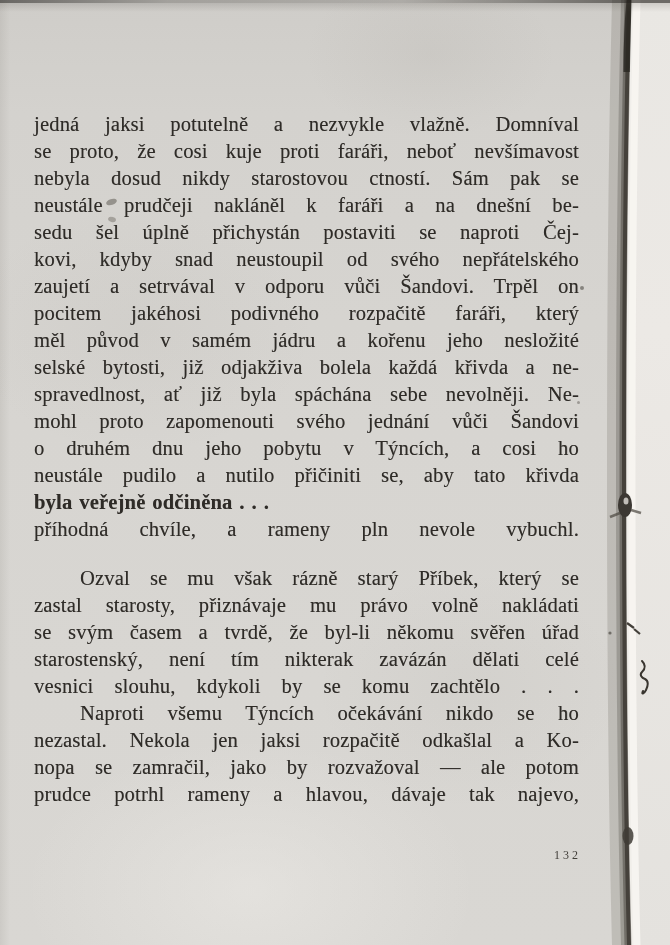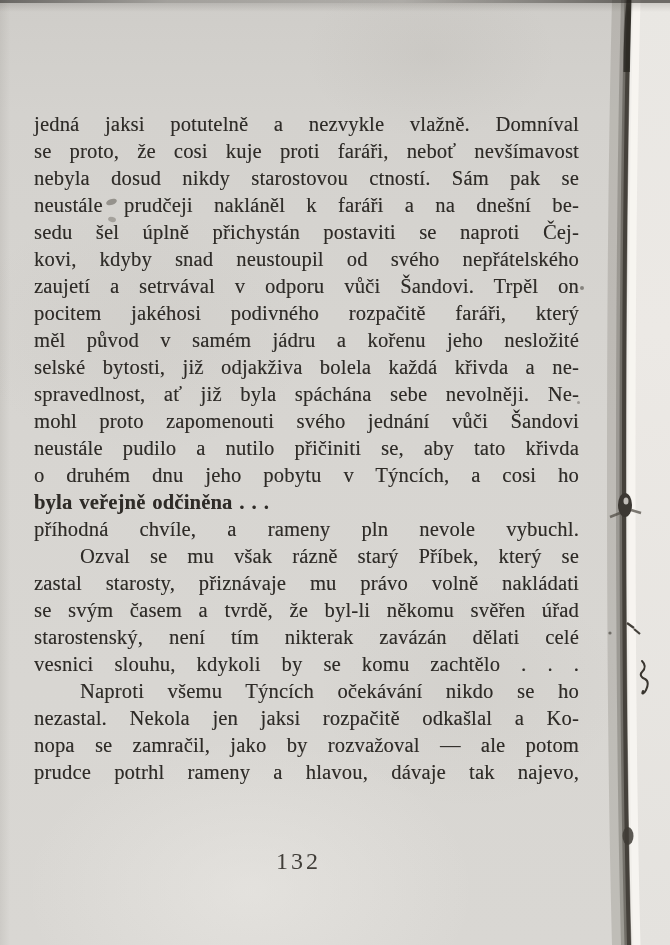--- a/index.html
+++ b/index.html
@@ -32,22 +32,22 @@
     color: #2e2b27; font-size: 20.5px; line-height: 27px;
     letter-spacing: 0.2px; word-spacing: 1.5px;
   }
   .line {
     height: 27px; overflow: visible;
     text-align: justify; text-align-last: justify; -moz-text-align-last: justify;
     text-shadow: 0.3px 0.3px 0.6px rgba(46,43,39,0.40);
   }
   .line.left { text-align: right; text-align-last: left; font-weight: bold; -moz-text-align-last: left; }
   .page-number {
-    position: absolute; left: 26px; top: 848px; width: 545px; z-index: 2;
-    text-align: center; font-size: 24px; color: #413e39; letter-spacing: 3px;
+    position: absolute; left: 36px; top: 848px; width: 545px; z-index: 2;
+    text-align: right; font-size: 12px; color: #413e39; letter-spacing: 3px;
     font-variant-numeric: oldstyle-nums;
   }
   .gutter { position: absolute; left: 583px; top: 0; z-index: 3; }
   .speck { position: absolute; display: block; border-radius: 50%; z-index: 2; }
   .s1 { left: 106px; top: 199px; width: 11px; height: 6px; background: rgba(86,82,74,0.50); transform: rotate(-18deg); }
   .s2 { left: 108px; top: 217px; width: 8px; height: 5px; background: rgba(86,82,74,0.38); transform: rotate(14deg); }
   .s3 { left: 580px; top: 286px; width: 4px; height: 4px; background: rgba(70,66,60,0.55); }
   .s4 { left: 577px; top: 401px; width: 3px; height: 3px; background: rgba(70,66,60,0.40); }
 </style>
 </head>
@@ -63,25 +63,25 @@
       <div class="line">nebyla dosud nikdy starostovou ctností. Sám pak se</div>
       <div class="line">neustále prudčeji nakláněl k faráři a na dnešní be-</div>
       <div class="line">sedu šel úplně přichystán postaviti se naproti Čej-</div>
       <div class="line">kovi, kdyby snad neustoupil od svého nepřátelského</div>
       <div class="line">zaujetí a setrvával v odporu vůči Šandovi. Trpěl on</div>
       <div class="line">pocitem jakéhosi podivného rozpačitě faráři, který</div>
       <div class="line">měl původ v samém jádru a kořenu jeho nesložité</div>
       <div class="line">selské bytosti, již odjakživa bolela každá křivda a ne-</div>
       <div class="line">spravedlnost, ať již byla spáchána sebe nevolněji. Ne-</div>
       <div class="line">mohl proto zapomenouti svého jednání vůči Šandovi</div>
+      <div class="line">o druhém dnu jeho pobytu v Týncích, a cosi ho</div>
       <div class="line">neustále pudilo a nutilo přičiniti se, aby tato křivda</div>
-      <div class="line">o druhém dnu jeho pobytu v Týncích, a cosi ho</div>
       <div class="line left">byla veřejně odčiněna . . .</div>
       <div class="line">příhodná chvíle, a rameny pln nevole vybuchl.</div>
-      <div class="line" style="padding-left: 46px;">Ozval se mu však rázně starý Příbek, který se</div>
+      <div class="line" style="padding-left: 46px; margin-top: 22px;">Ozval se mu však rázně starý Příbek, který se</div>
       <div class="line">zastal starosty, přiznávaje mu právo volně nakládati</div>
       <div class="line">se svým časem a tvrdě, že byl-li někomu svěřen úřad</div>
       <div class="line">starostenský, není tím nikterak zavázán dělati celé</div>
       <div class="line">vesnici slouhu, kdykoli by se komu zachtělo . . .</div>
       <div class="line" style="padding-left: 46px;">Naproti všemu Týncích očekávání nikdo se ho</div>
       <div class="line">nezastal. Nekola jen jaksi rozpačitě odkašlal a Ko-</div>
       <div class="line">nopa se zamračil, jako by rozvažoval — ale potom</div>
       <div class="line">prudce potrhl rameny a hlavou, dávaje tak najevo,</div>
     </div>
 

